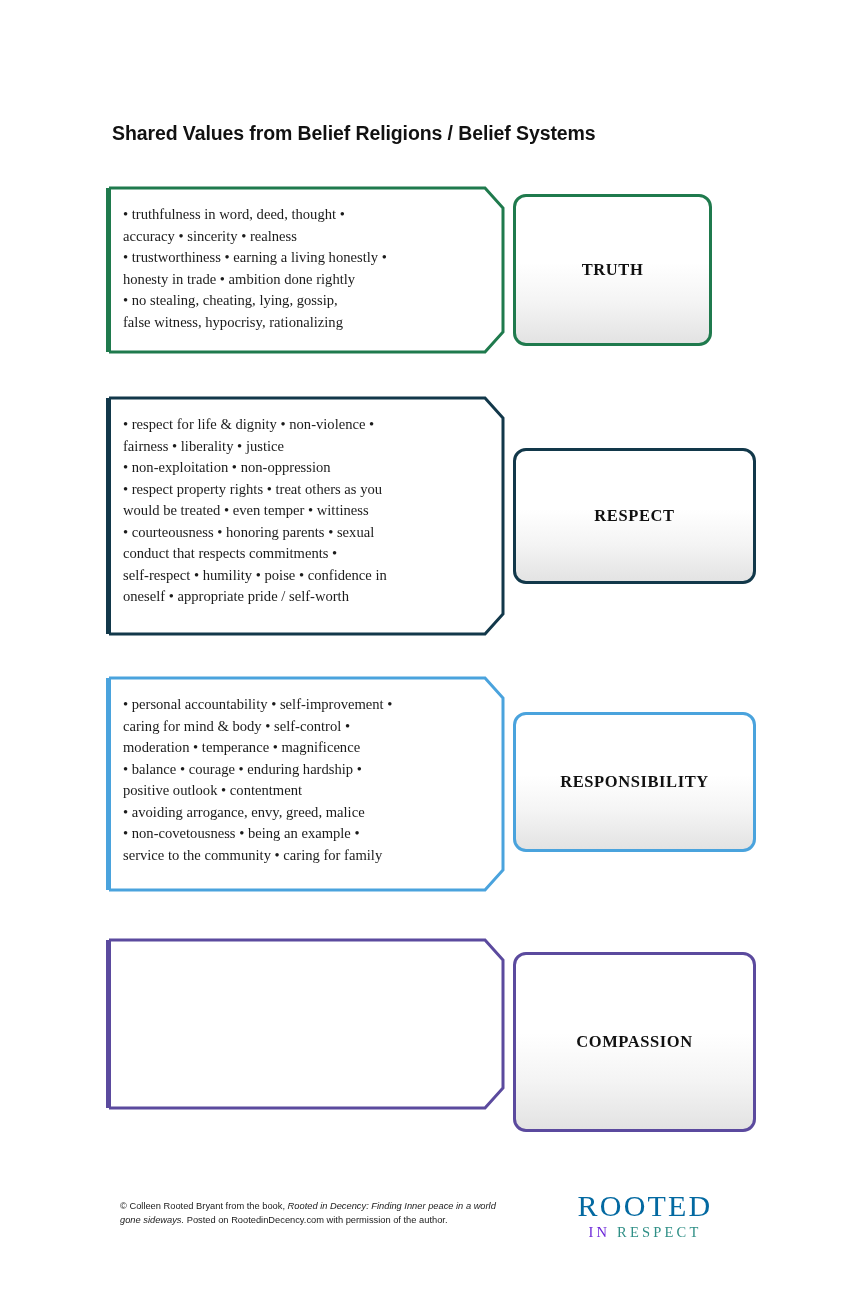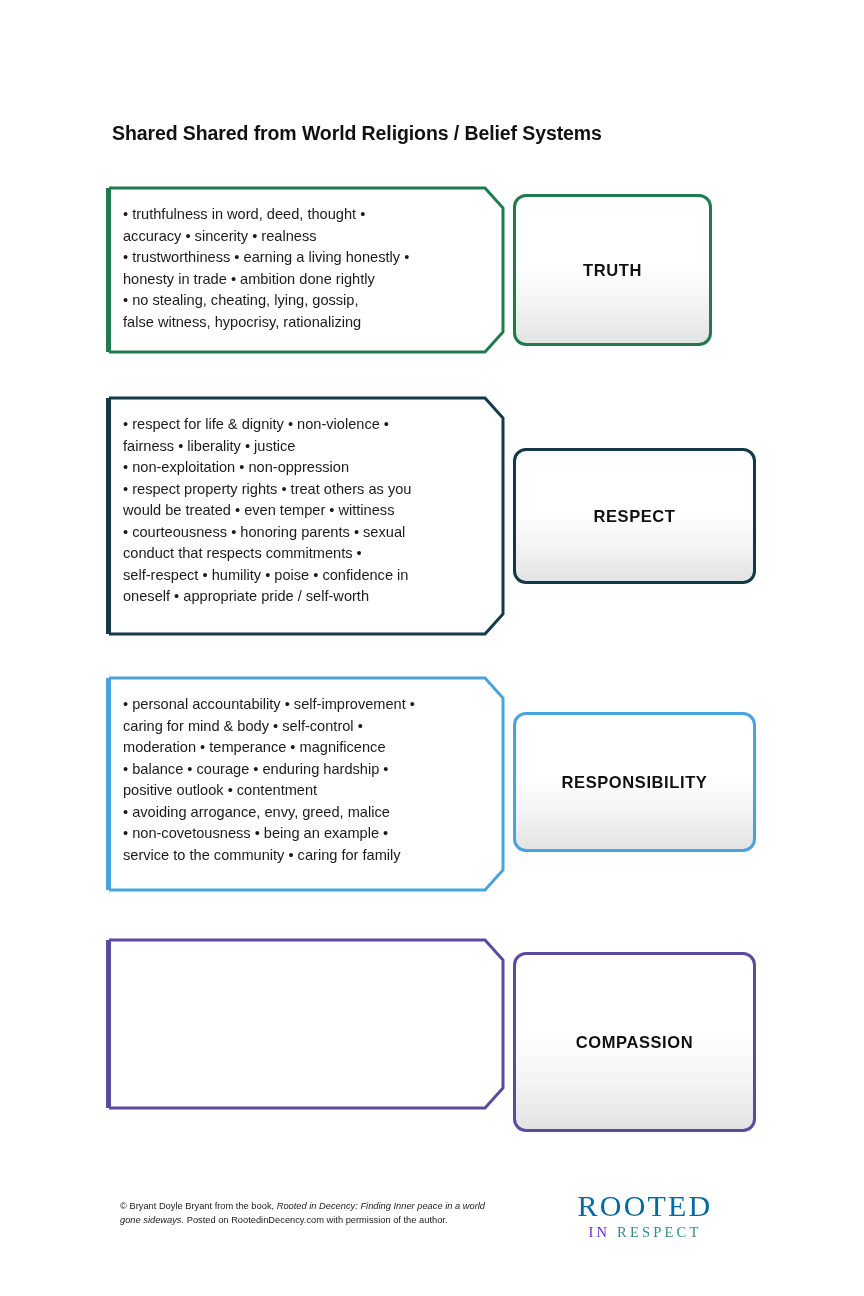--- a/index.html
+++ b/index.html
@@ -29,20 +29,21 @@
     font-weight: bold;
     letter-spacing: -0.1px;
     color: #111111;
   }
 
   
   .row {
     position: absolute;
     left: 105px;
     width: 655px;
+    font-family: Liberation Serif, serif;
   }
   .row-truth      { top: 186px; height: 168px; }
   .row-respect    { top: 396px; height: 240px; }
   .row-resp       { top: 676px; height: 216px; }
   .row-compassion { top: 938px; height: 172px; }
 
   
   .callout {
     position: absolute;
     left: 0;
@@ -131,21 +132,21 @@
     color: #2f8f86;
     line-height: 20px;
   }
   .logo-sub .b { color: #6d28d9; }
 </style>
 </head>
 <body>
 
 <div class="page">
 
-  <div class="page-title">Shared Shared from World Religions / Belief Systems</div>
+  <div class="page-title">Shared Values from Belief Religions / Belief Systems</div>
 
   <div class="row row-truth">
     <div class="callout">
       <svg class="callout-shape" viewBox="0 0 400 168" preserveAspectRatio="none">
         <path d="M2,2 H380 L398,22 V146 L380,166 H2 Z" fill="#ffffff" stroke="none"></path>
         <path d="M4,2 H380 L398,22 V146 L380,166 H4" fill="none" stroke="#1f7a4d" stroke-width="3"></path>
         <line x1="3.5" y1="2" x2="3.5" y2="166" stroke="#1f7a4d" stroke-width="5"></line>
       </svg>
       <div class="callout-text">• truthfulness in word, deed, thought •
 accuracy • sincerity • realness
@@ -209,20 +210,20 @@
         <path d="M4,2 H380 L398,22 V150 L380,170 H4" fill="none" stroke="#5b4a9e" stroke-width="3"></path>
         <line x1="3.5" y1="2" x2="3.5" y2="170" stroke="#5b4a9e" stroke-width="5"></line>
       </svg>
     </div>
     <div class="labelbox lb-compassion">
       <span>COMPASSION</span>
     </div>
   </div>
 
   <div class="footer">
-    <div class="credit"><span>© Bryant Doyle Bryant from the book, </span><i>Rooted in Decency: Finding Inner peace in a world gone sideways.</i><span> Posted on RootedinDecency.com with permission of the author.</span></div>
+    <div class="credit"><span>© Colleen Rooted Bryant from the book, </span><i>Rooted in Decency: Finding Inner peace in a world gone sideways.</i><span> Posted on RootedinDecency.com with permission of the author.</span></div>
     <div class="logo">
       <div class="logo-main">ROOTED</div>
       <div class="logo-sub"><span class="b">IN </span><span>RESPECT</span></div>
     </div>
   </div>
 
 </div>
 
 </body></html>

